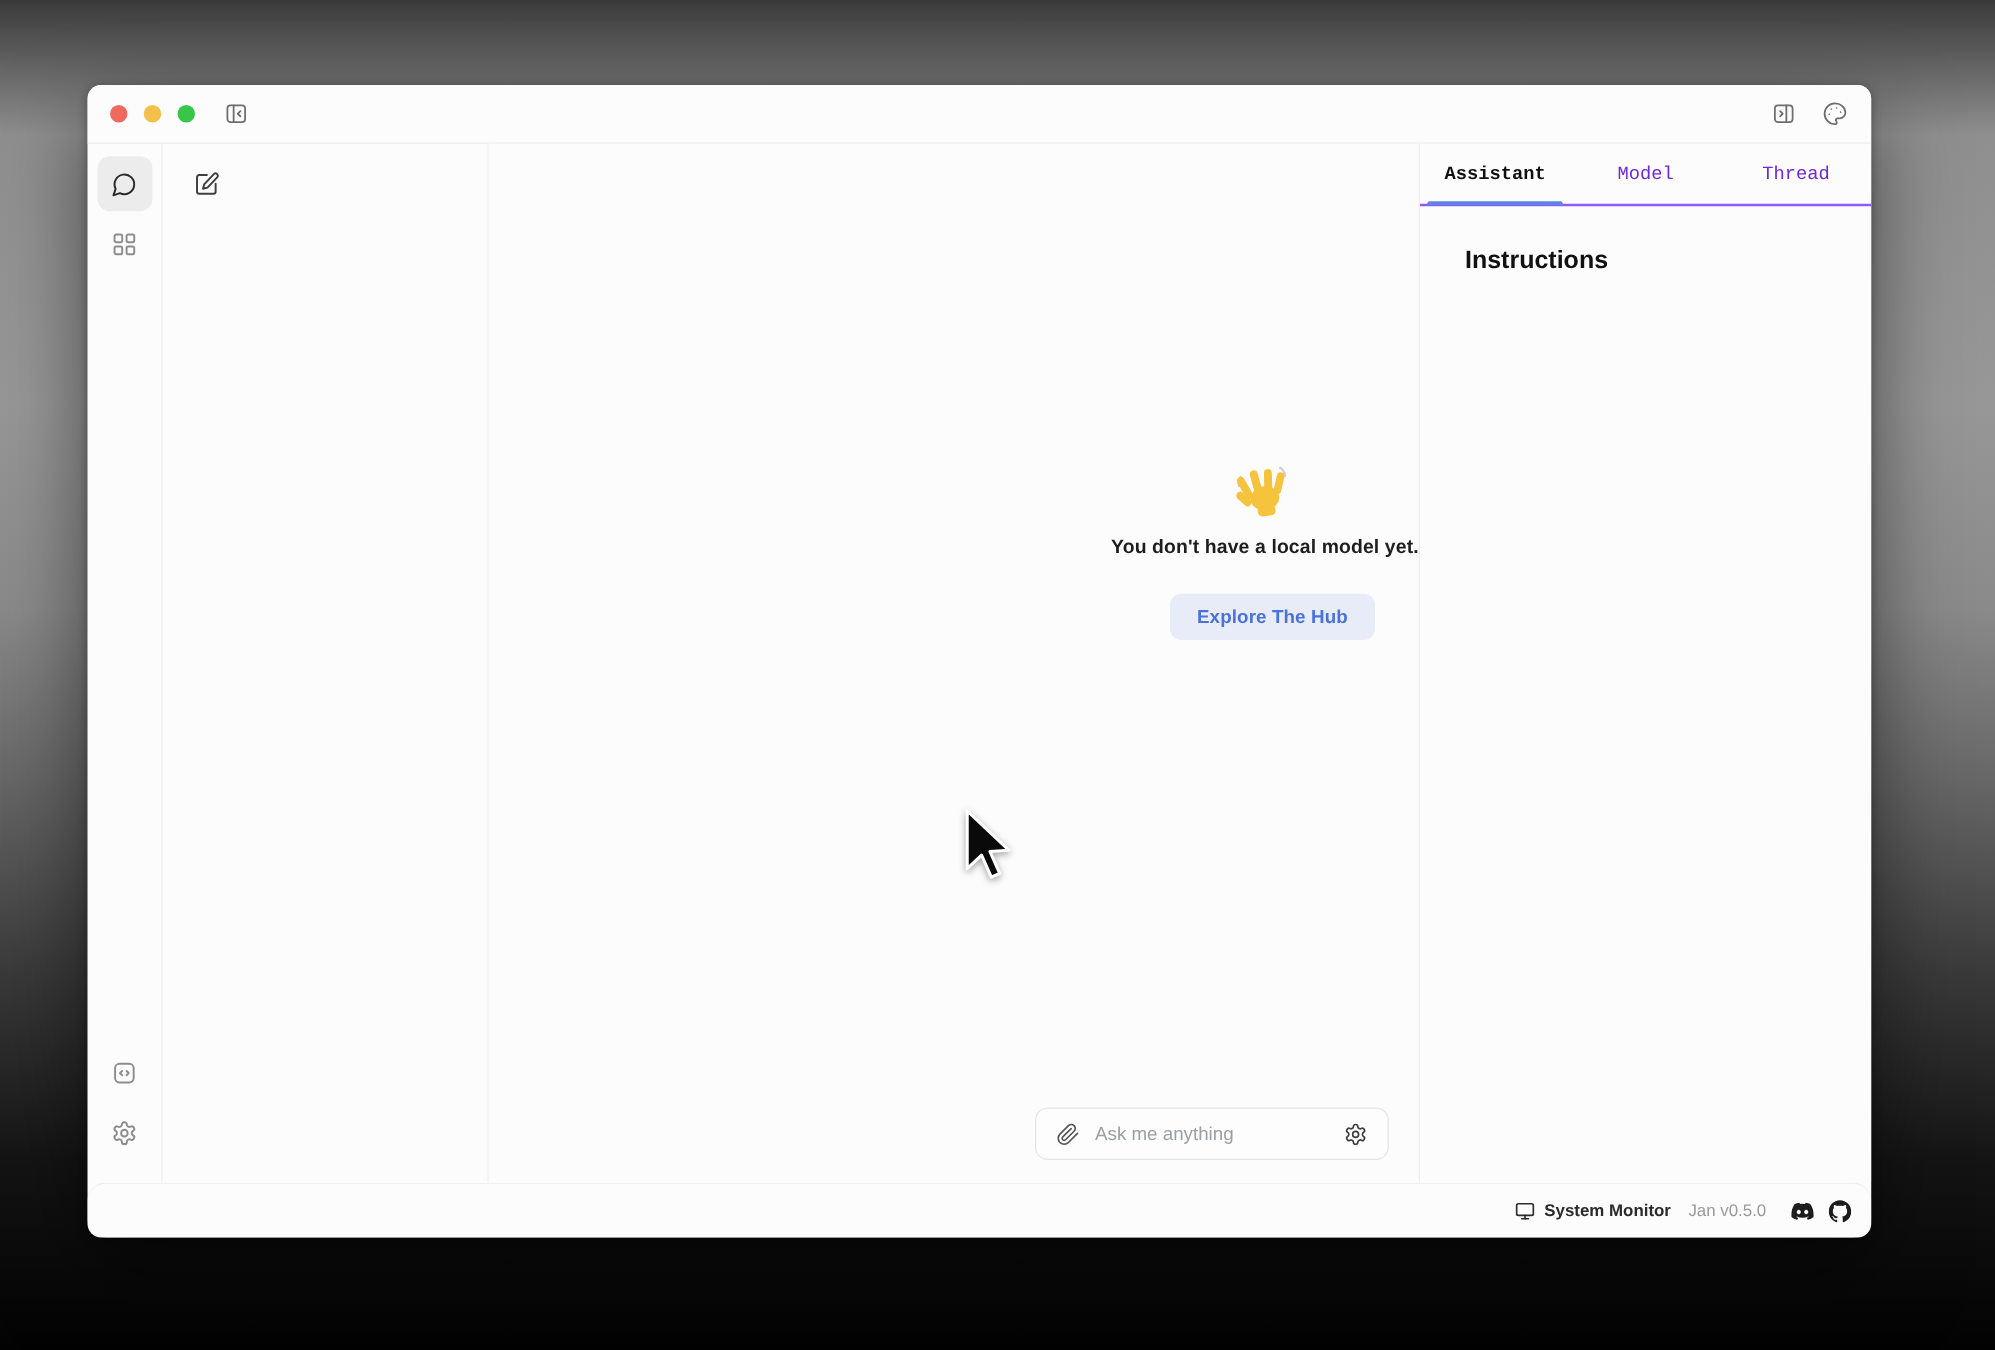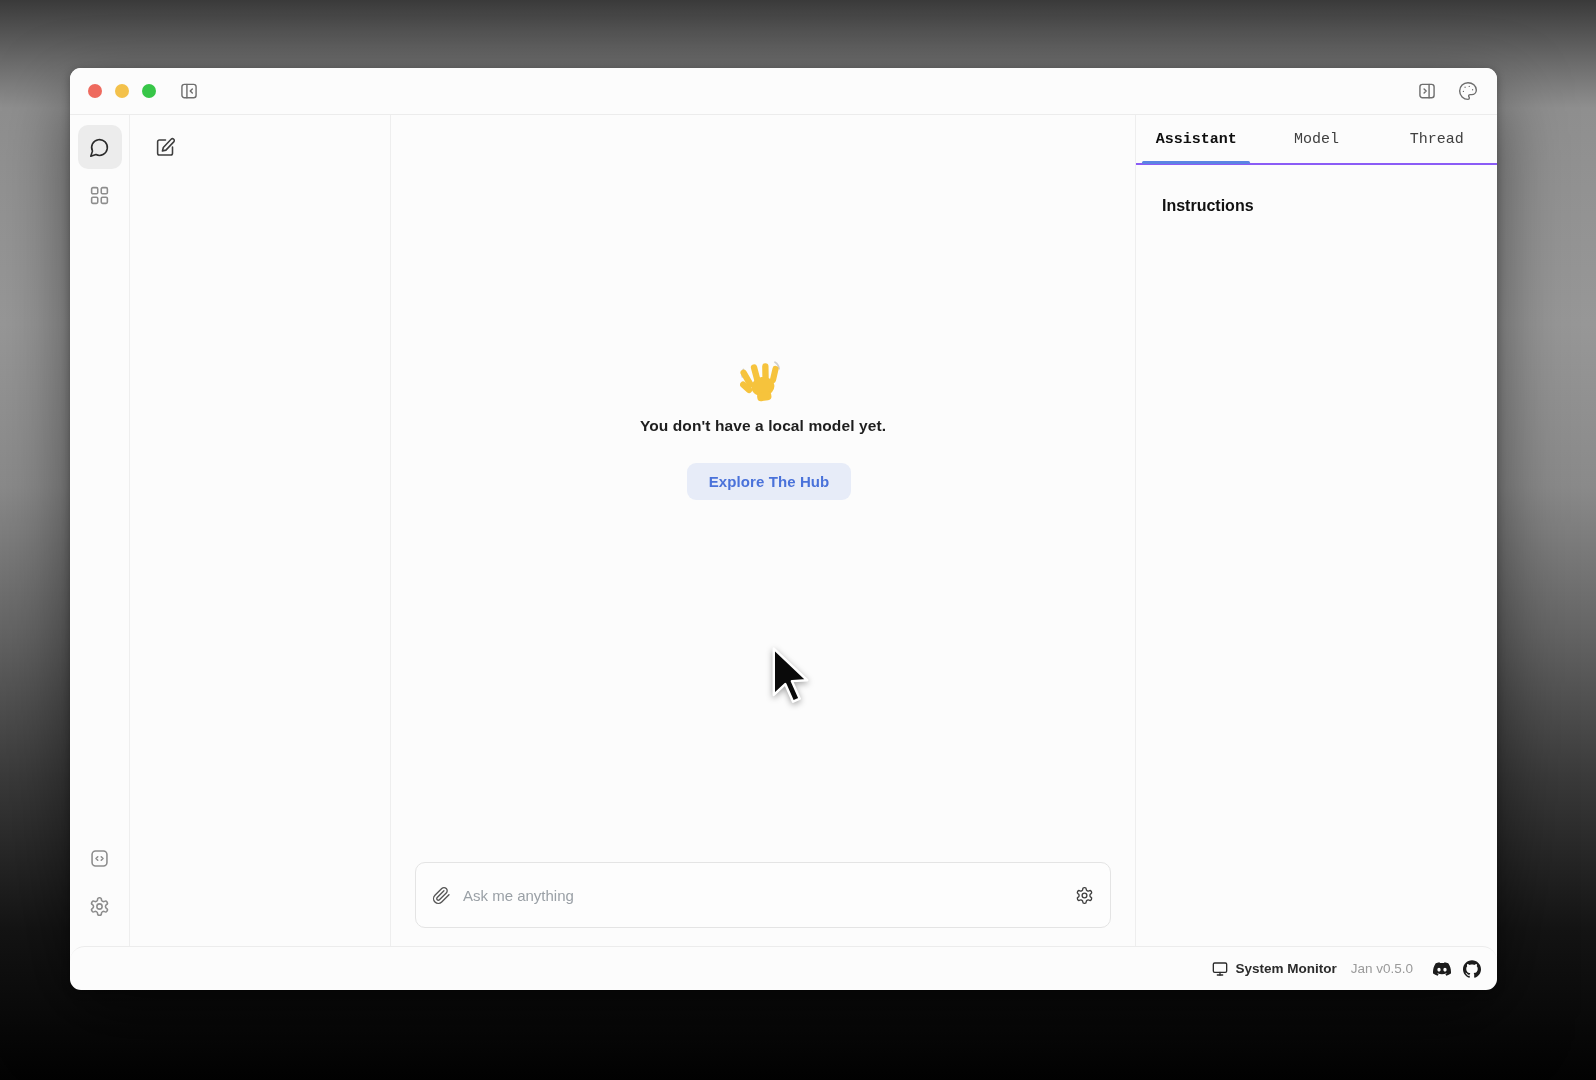--- a/index.html
+++ b/index.html
@@ -34,42 +34,42 @@
   .rail-btn svg{ width:21px; height:21px; }
   .rail-spacer{ flex:1; }
   
   .threads{ width:261px; flex:0 0 261px; border-right:1px solid #eeeeee; display:flex; flex-direction:column; padding:14px 17px; }
   .compose-row{ height:36px; display:flex; align-items:center; padding-left:5px; }
   .compose-btn{ width:26px; height:26px; border:none; background:none; color:#3f3f3f; cursor:pointer; display:flex; align-items:center; justify-content:center; }
   .compose-btn svg{ width:21px; height:21px; }
   .thread-item{ margin-top:12px; height:43px; border-radius:9px; background:#ececec; display:flex; align-items:center; padding:0 14px; cursor:pointer; }
   .thread-item span{ font-size:15px; font-weight:500; color:#232323; }
   
-  .main{ flex:1 1 auto; display:flex; flex-direction:column; min-width:0; background:#fcfcfc; }
+  .main{ flex:1 1 auto; display:flex; flex-direction:column; min-width:0; background:#fcfcfc;align-items:flex-end; }
   .empty-state{ flex:1; display:flex; flex-direction:column; align-items:center; justify-content:center; padding-bottom:120px; }
   .hand{ width:46px; height:46px; margin-bottom:14px; }
   .empty-msg{ font-size:15.5px; font-weight:600; color:#1e1e1e; letter-spacing:.1px; }
   .explore-btn{ margin-top:28px; border:none; cursor:pointer; background:#e7ecf8; color:#4a72da;
     font-family:inherit; font-size:15px; font-weight:700; padding:10px 22px; border-radius:9px; letter-spacing:.1px;margin-left:12px; }
-  .input-wrap{ margin:0 24px 18px; height:66px; border:1px solid #e4e4e4; border-radius:10px; background:#fdfdfd;
+  .input-wrap{ margin:0 24px 18px; height:42px; border:1px solid #e4e4e4; border-radius:10px; background:#fdfdfd;
     display:flex; align-items:center; padding:0 16px; }
   .clip-btn,.input-gear-btn{ border:none; background:none; cursor:pointer; display:flex; align-items:center; color:#555; padding:0; }
   .clip-btn svg{ width:19px; height:19px; }
   .input-gear-btn{ color:#3f3f3f; margin-left:auto; }
   .input-gear-btn svg{ width:19px; height:19px; }
   .chat-input{ flex:1; border:none; outline:none; background:transparent; font-family:inherit; font-size:15px; color:#222; margin-left:12px; }
   .chat-input::placeholder{ color:#9aa0a6; }
   
   .rightpanel{ width:362px; flex:0 0 362px; border-left:1px solid #eeeeee; display:flex; flex-direction:column; background:#fcfcfc; }
   .tabs{ height:50px; flex:0 0 50px; display:flex; border-bottom:2px solid #8b5cf6;font-family:Liberation Mono, monospace; }
-  .tab{ flex:1; display:flex; align-items:center; justify-content:center; font-size:15px; color:#404040; cursor:pointer; position:relative; background:none; border:none; font-family:inherit; }
+  .tab{ flex:1; display:flex; align-items:center; justify-content:center; font-size:15px; color:#6d28d9; cursor:pointer; position:relative; background:none; border:none; font-family:inherit; }
   .tab.active{ font-weight:700; color:#0f0f0f; }
   .tab.active::after{ content:""; position:absolute; left:6px; right:6px; bottom:-1px; height:3px; border-radius:2px; background:#5b84e3; }
   .rp-content{ padding:20px; }
-  .rp-heading{ font-size:16px; font-weight:700; color:#111; margin:12px 6px 14px; }
+  .rp-heading{ font-size:20px; font-weight:700; color:#111; margin:12px 16px 14px; }
   .instructions-box{ position:relative; }
   .instructions-input{ width:100%; height:84px; resize:none; border:1px solid #e2e2e2; border-radius:8px;
     padding:13px 14px; font-family:inherit; font-size:15px; color:#333; background:#fdfdfd; outline:none; }
   .instructions-input::placeholder{ color:#a9afb8; }
   .resize-glyph{ position:absolute; right:5px; bottom:7px; width:11px; height:11px; color:#b9b9b9; pointer-events:none; }
   
   .statusbar{ height:44px; flex:0 0 44px; border-top:1px solid #ececec; background:#fcfcfc;
     display:flex; align-items:center; justify-content:flex-end; padding:0 16px; gap:8px;border-radius:15px; }
   .sm-group{ display:flex; align-items:center; gap:7px; cursor:pointer; color:#2b2b2b; }
   .sm-group svg{ width:16px; height:16px; }

